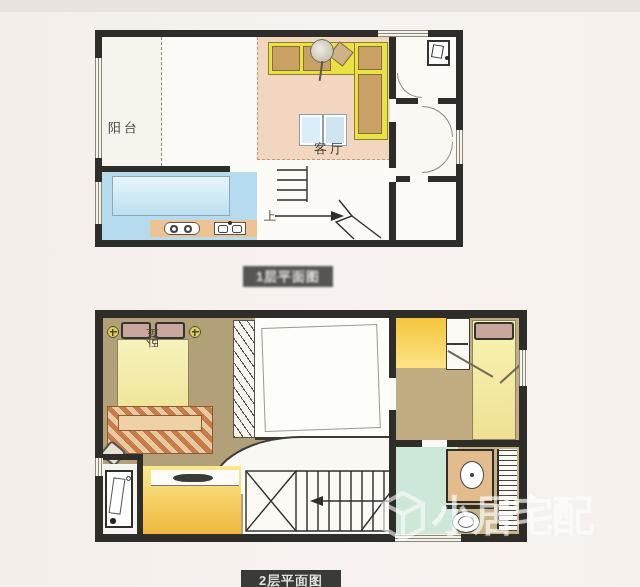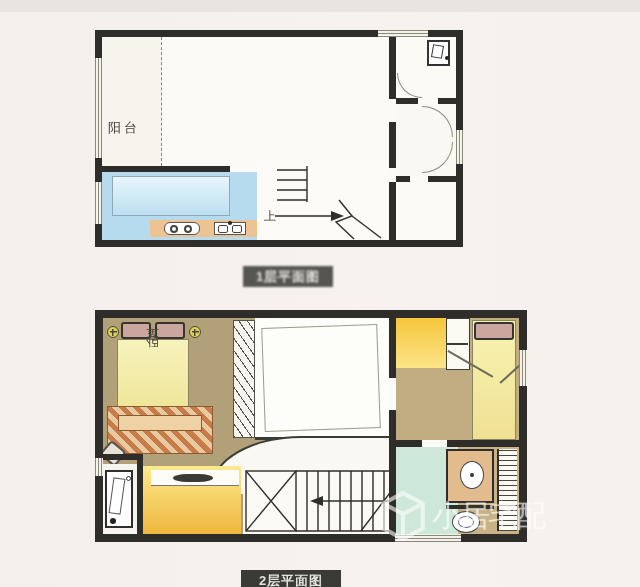--- a/index.html
+++ b/index.html
@@ -19,35 +19,49 @@
                    linear-gradient(#4a483e 0 0) center/70% 1.5px no-repeat,#dfcf52;
         border:1.5px solid #4a483e;box-sizing:border-box;}
   .pillow{position:absolute;background:#cba69f;border:2px solid #36342e;border-radius:3px;box-sizing:border-box;}
   .caption{position:absolute;background:#3a3a37;color:#e3e3de;font-weight:bold;
            font-size:13px;letter-spacing:1px;text-align:center;line-height:21px;}
   .hatch{background-color:#f7f5ef;background-image:repeating-linear-gradient(55deg,#55534a 0 1px,transparent 1px 7px);}
   .hatch-h{background-color:#fbfaf5;background-image:repeating-linear-gradient(0deg,#46443c 0 1px,transparent 1px 5px);}
   .stripes{background:repeating-linear-gradient(45deg,#c87c49 0 5px,#e9c9a0 5px 10px);}
   .oval{border-radius:50%;box-sizing:border-box;}
   #watermark{display:flex;align-items:center;gap:6px;color:rgba(255,255,255,0.6);z-index:30;}
-  #watermark .wm-text{font-size:30px;font-weight:normal;letter-spacing:-2px;white-space:nowrap;
+  #watermark .wm-text{font-size:42px;font-weight:bold;letter-spacing:-2px;white-space:nowrap;
                       color:rgba(255,255,255,0.58);text-shadow:0 0 2px rgba(255,255,255,0.25);}
 </style>
 </head>
 <body>
 
 <div id="canvas">
 
   <div class="abs" id="plan1" style="left:95px;top:18px;width:368px;height:217px;background:#fbfaf6;">
 
     <div class="abs" style="left:7px;top:7px;width:59px;height:129px;background:#f7f4ee;border-right:1px dashed #8a8378;">
       <span class="room-label" style="left:6px;top:82px;">阳台</span>
     </div>
 
 
+    <div class="abs" style="left:162px;top:7px;width:132px;height:122px;background:#f2d6bf;border-bottom:1px dashed #c09a76;border-left:1px dashed #c09a76;">
+      <div class="furn" style="left:10px;top:5px;width:120px;height:33px;background:#e8e243;border:1px solid #87803a;"></div>
+      <div class="furn" style="left:14px;top:9px;width:28px;height:25px;background:#c9a165;border:1px solid #8a6b3c;"></div>
+      <div class="furn" style="left:45px;top:9px;width:28px;height:25px;background:#c9a165;border:1px solid #8a6b3c;"></div>
+      <div class="furn" style="left:96px;top:5px;width:34px;height:98px;background:#e8e243;border:1px solid #87803a;"></div>
+      <div class="furn" style="left:100px;top:9px;width:24px;height:24px;background:#c9a165;border:1px solid #8a6b3c;"></div>
+      <div class="furn" style="left:100px;top:37px;width:24px;height:60px;background:#c9a165;border:1px solid #8a6b3c;"></div>
+      <div class="furn" style="left:74px;top:8px;width:18px;height:18px;background:#cdb286;border:1px solid #8a6b3c;transform:rotate(38deg);"></div>
+      <div class="furn" style="left:52px;top:2px;width:24px;height:24px;border-radius:50%;background:radial-gradient(circle at 40% 40%,#f0ece0 0%,#c9c4b0 70%,#8e8a78 100%);border:1px solid #666;"></div>
+      <div class="furn" style="left:62px;top:24px;width:2px;height:20px;background:#5c584c;transform:rotate(8deg);"></div>
+      <div class="furn" style="left:42px;top:78px;width:22px;height:30px;background:#d9eef8;border:2px solid #ffffff;box-shadow:0 0 0 1px #8fa0aa;"></div>
+      <div class="furn" style="left:66px;top:78px;width:22px;height:30px;background:#cfe6f2;border:2px solid #ffffff;box-shadow:0 0 0 1px #8fa0aa;"></div>
+      <span class="room-label" style="left:56px;top:103px;">客厅</span>
+    </div>
 
     <div class="abs" style="left:7px;top:142px;width:155px;height:68px;background:#b7dbee;">
       <div class="furn" style="left:10px;top:4px;width:118px;height:40px;background:linear-gradient(180deg,#e7f5fb,#bcdff0);border:1px solid #8fa8b5;"></div>
       <div class="furn" style="left:48px;top:48px;width:107px;height:17px;background:#ecc391;"></div>
       <div class="furn" style="left:62px;top:50px;width:36px;height:13px;background:#fff;border:1px solid #555;border-radius:6px;">
         <div class="furn oval" style="left:5px;top:2px;width:8px;height:8px;border:2px solid #444;"></div>
         <div class="furn oval" style="left:19px;top:2px;width:8px;height:8px;border:2px solid #444;"></div>
       </div>
       <div class="furn" style="left:112px;top:50px;width:32px;height:13px;background:#fff;border:1px solid #555;">
         <div class="furn" style="left:3px;top:2px;width:10px;height:8px;border:1px solid #444;border-radius:2px;"></div>

